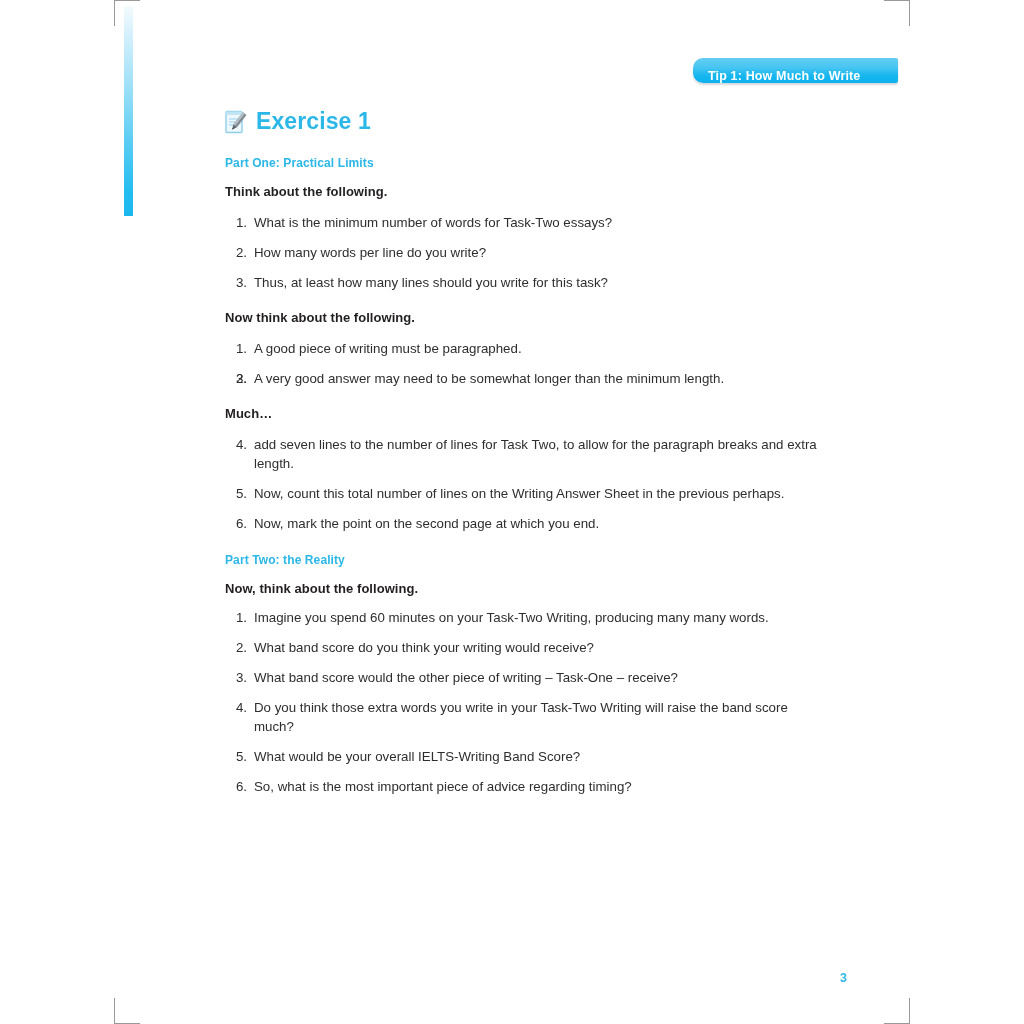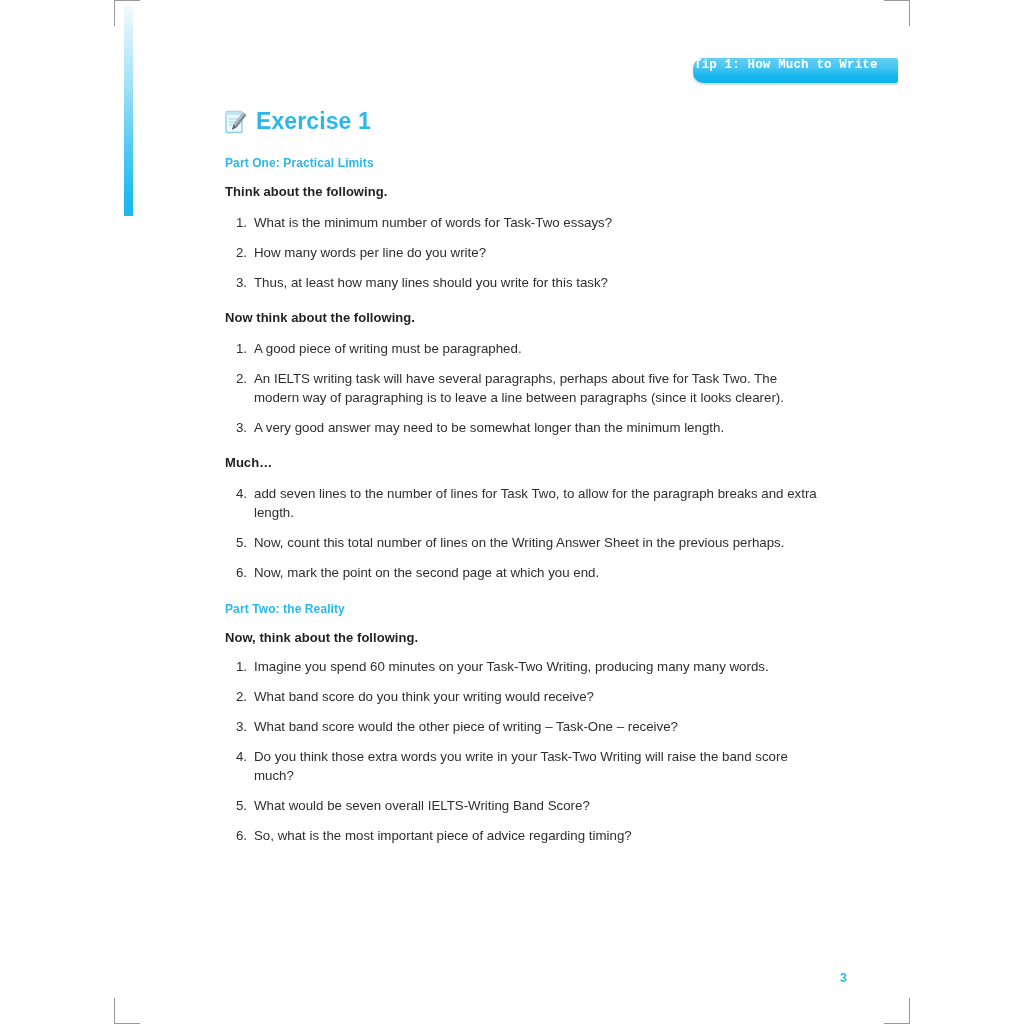--- a/index.html
+++ b/index.html
@@ -67,24 +67,23 @@
   .tip-tab {
     position: absolute;
     left: 693px;
     top: 58px;
     width: 205px;
     height: 25px;
     border-radius: 10px 2px 2px 10px;
     background: linear-gradient(to bottom, #64cdf3 0%, #49c6f2 36%, #16b6ee 72%, #0db2ed 100%);
     box-shadow: 0 2px 2px rgba(120,130,138,0.30);
     display: flex;
-    align-items: flex-start;
+    align-items: flex-end;
     box-sizing: border-box;
-    padding-left: 1px;
-    font-family: Liberation Mono, monospace;
+    padding-left: 15px;
   }
   .tip-tab-label {
     color: #ffffff;
     font-size: 12.5px;
     font-weight: bold;
     letter-spacing: 0.15px;
     white-space: nowrap;
   }
 
   
@@ -229,21 +228,20 @@
 
   <div class="list-block">
     <p class="lead-in">Now think about the following.</p>
     <ol class="q-list">
       <li>
         <span class="num">1.</span>
         <span>A good piece of writing must be paragraphed.</span>
       </li>
       <li>
         <span class="num">2.</span>
-        <span>An IELTS writing task will have several paragraphs, perhaps about five for Task Two. The modern way of paragraphing is to leave a line between paragraphs (since it looks clearer).</span>
       </li>
       <li>
         <span class="num">3.</span>
         <span>A very good answer may need to be somewhat longer than the minimum length.</span>
       </li>
     </ol>
   </div>
 
   <div class="list-block">
     <p class="lead-in">Much…</p>
@@ -279,21 +277,21 @@
       <li>
         <span class="num">3.</span>
         <span>What band score would the other piece of writing – Task-One – receive?</span>
       </li>
       <li>
         <span class="num">4.</span>
         <span>Do you think those extra words you write in your Task-Two Writing will raise the band score much?</span>
       </li>
       <li>
         <span class="num">5.</span>
-        <span>What would be seven overall IELTS-Writing Band Score?</span>
+        <span>What would be your overall IELTS-Writing Band Score?</span>
       </li>
       <li>
         <span class="num">6.</span>
         <span>So, what is the most important piece of advice regarding timing?</span>
       </li>
     </ol>
   </div>
 
 </div>
 

